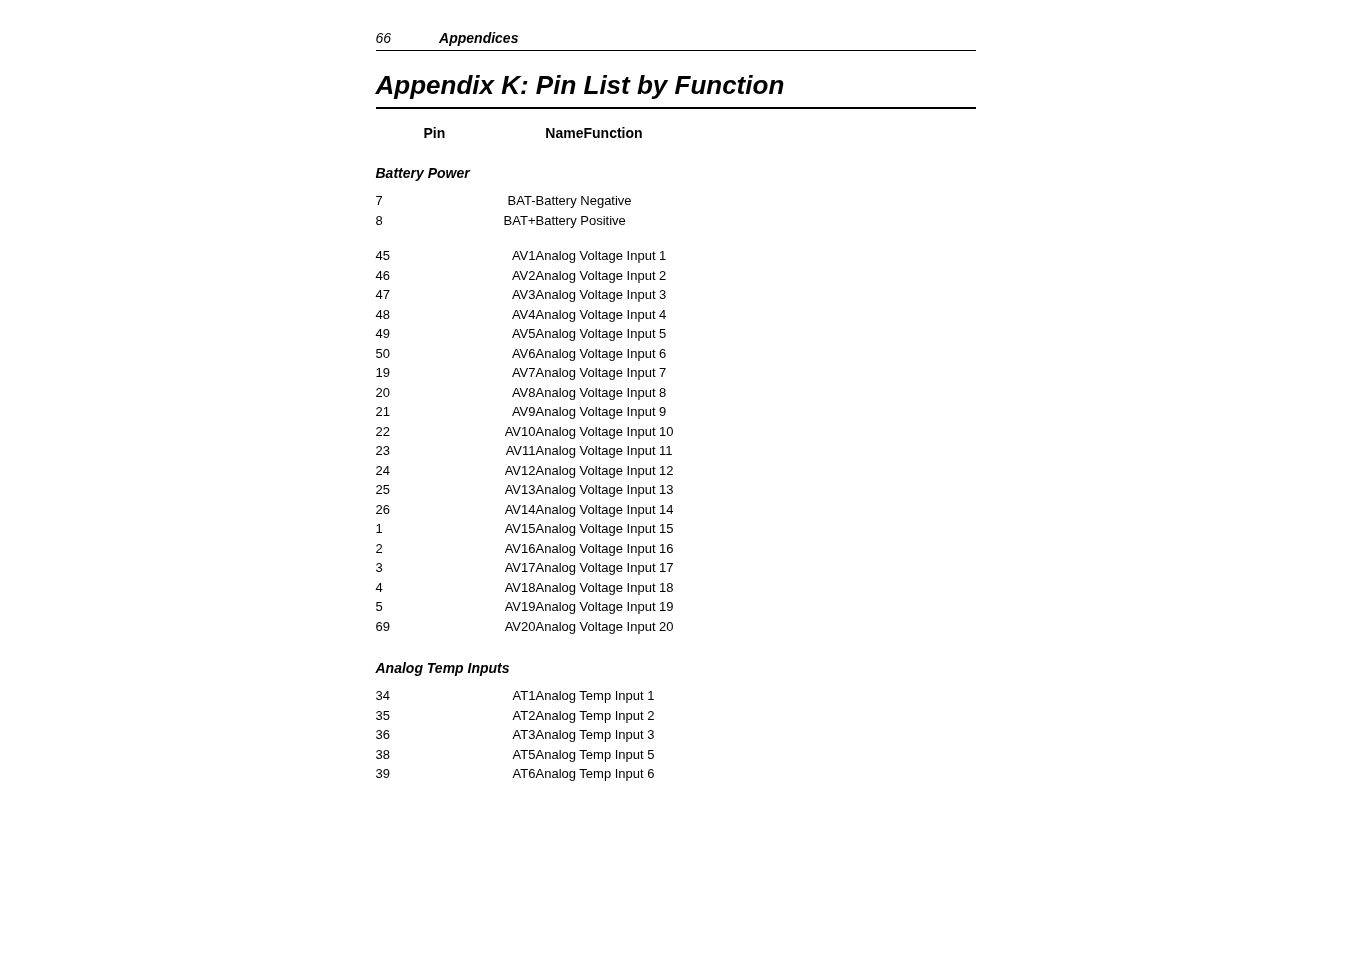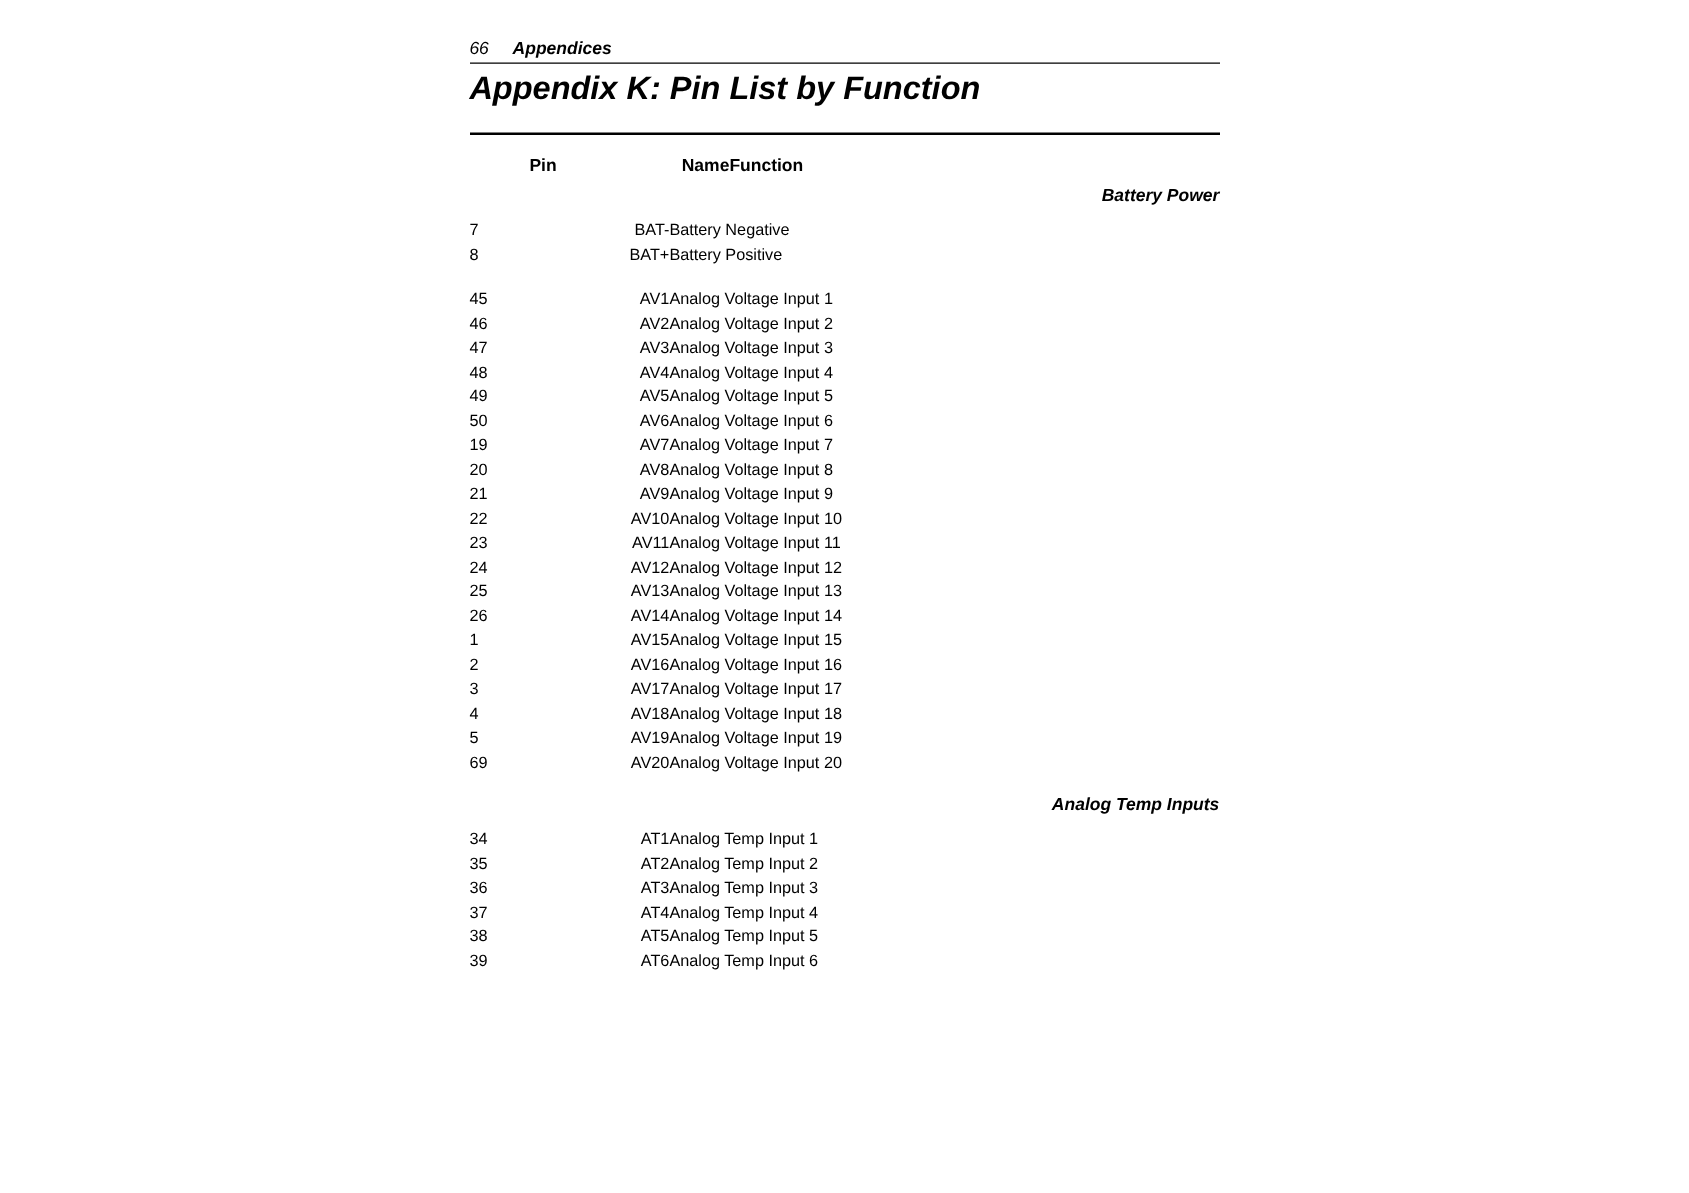--- a/index.html
+++ b/index.html
@@ -16,43 +16,43 @@
       min-height: 954px;
     }
     .page-container {
       width: 640px;
       margin: 0 auto;
       padding: 30px 20px;
     }
     .page-header {
       display: flex;
       align-items: baseline;
-      gap: 19px;
+      gap: 48px;
       border-bottom: 1px solid #000;
       padding-bottom: 4px;
       margin-bottom: 2px;
     }
     .page-number {
       font-style: italic;
       font-weight: normal;
       font-size: 14px;
     }
     .chapter-title {
       font-style: italic;
       font-weight: bold;
       font-size: 14px;
     }
     .appendix-title {
       font-style: italic;
       font-weight: bold;
       font-size: 26px;
       border-bottom: 2px solid #000;
-      padding-bottom: 20px;
+      padding-bottom: 6px;
       margin-bottom: 16px;
-      margin-top: 4px;
+      margin-top: 19px;
     }
     .column-headers {
       display: flex;
       gap: 0;
       font-weight: bold;
       font-size: 14px;
       padding-left: 48px;
     }
     .col-pin {
       width: 60px;
@@ -64,22 +64,21 @@
       text-align: right;
     }
     .col-function {
       flex: 1;
     }
     .section-title {
       font-style: italic;
       font-weight: bold;
       font-size: 14px;
       margin-bottom: 10px;
-      margin-top: 8px;
-      text-align: right;
+      margin-top: 24px;
     }
     .data-row {
       display: flex;
       font-size: 13px;
       line-height: 1.5;
     }
     .data-rows {
       margin-bottom: 16px;
     }
   </style>
@@ -233,25 +232,20 @@
             <span class="col-pin">35</span>
             <span class="col-name">AT2</span>
             <span class="col-function">Analog Temp Input 2</span>
           </div>
           <div class="data-row">
             <span class="col-pin">36</span>
             <span class="col-name">AT3</span>
             <span class="col-function">Analog Temp Input 3</span>
           </div>
           <div class="data-row">
-            <span class="col-pin">37</span>
-            <span class="col-name">AT4</span>
-            <span class="col-function">Analog Temp Input 4</span>
-          </div>
-          <div class="data-row">
             <span class="col-pin">38</span>
             <span class="col-name">AT5</span>
             <span class="col-function">Analog Temp Input 5</span>
           </div>
           <div class="data-row">
             <span class="col-pin">39</span>
             <span class="col-name">AT6</span>
             <span class="col-function">Analog Temp Input 6</span>
           </div>
         </div>

